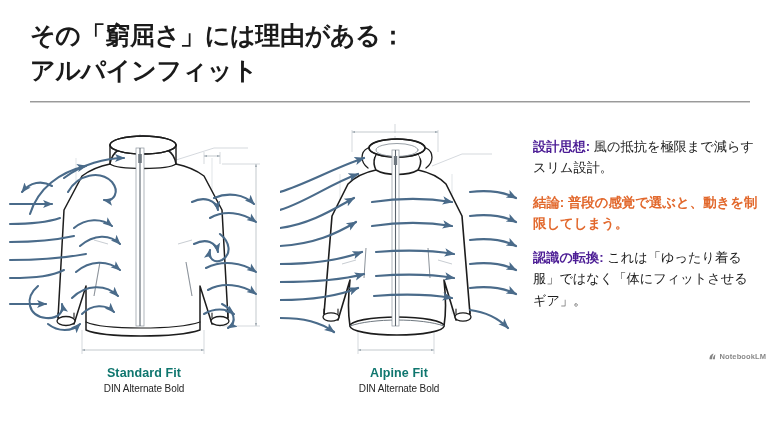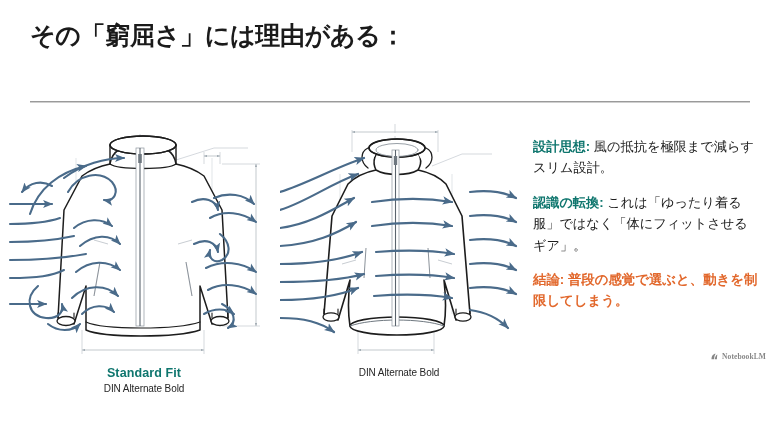--- a/index.html
+++ b/index.html
@@ -77,55 +77,55 @@
   }
   .para {
     font-size: 13.2px;
     line-height: 1.62;
     color: #1d1d1d;
     margin-bottom: 13px;
     text-align: left;
   }
   .para:last-child { margin-bottom: 0; }
   .lbl-blue {
-    color: #0f766e;
+    color: #4c1d95;
     font-weight: 700;
   }
   .para-accent {
     color: #e2682c;
     font-weight: 700;
     font-size: 13.4px;
     line-height: 1.58;
   }
   .para-accent .lbl-accent { color: #e2682c; font-weight: 700; }
 
   
   #watermark {
     position: absolute;
     right: 14px; bottom: 9px;
     display: flex;
     align-items: center;
     gap: 3px;
     opacity: 0.62;
-    font-family: Liberation Serif, serif;
   }
   #watermark .wm-text {
     font-size: 7.5px;
     font-weight: 600;
     color: #3c3c3c;
     letter-spacing: 0.1px;
   }
 </style>
 </head>
 <body>
 
 <div id="slide">
 
   <div id="title-block">
     <div class="line">その「窮屈さ」には理由がある：</div>
+    <div class="line">アルパインフィット</div>
   </div>
   <div id="title-divider"></div>
 
   <div id="figures">
 
     <div class="fig-wrap" id="fig-standard">
       <svg class="fig-svg" width="272" height="246" viewBox="0 0 272 246">
         <defs>
           <marker id="ah-s" viewBox="0 0 10 10" refX="8.5" refY="5" markerWidth="5" markerHeight="5" orient="auto-start-reverse">
             <path d="M0,1.2 L9.5,5 L0,8.8 L2.2,5 Z" fill="#4a6b8a"></path>
@@ -344,38 +344,39 @@
           <path d="M0,182 C 36,182 58,178 78,170" marker-end="url(#ah-a)"></path>
           <path d="M94,178 C 120,176 148,176 172,180" marker-end="url(#ah-a)"></path>
           <path d="M190,170 C 208,168 224,170 236,176" marker-end="url(#ah-a)"></path>
 
           <path d="M0,200 C 24,200 40,204 54,214" marker-end="url(#ah-a)"></path>
           <path d="M190,192 C 206,194 218,200 228,210" marker-end="url(#ah-a)"></path>
         </g>
       </svg>
 
       <div class="caption" id="cap-alpine">
+        <div class="cap-main">Alpine Fit</div>
         <div class="cap-sub">DIN Alternate Bold</div>
       </div>
     </div>
 
   </div>
 
   <div id="text-panel">
 
     <p class="para">
       <span class="lbl-blue">設計思想:</span><span> 風の抵抗を極限まで減らすスリム設計。</span>
     </p>
 
+    <p class="para para-accent">
+      <span class="lbl-accent">結論:</span><span> 普段の感覚で選ぶと、動きを制限してしまう。</span>
+    </p>
+
     <p class="para">
       <span class="lbl-blue">認識の転換:</span><span> これは「ゆったり着る服」ではなく「体にフィットさせるギア」。</span>
-    </p>
-
-    <p class="para para-accent">
-      <span class="lbl-accent">結論:</span><span> 普段の感覚で選ぶと、動きを制限してしまう。</span>
     </p>
 
   </div>
 
   <div id="watermark">
     <svg width="9" height="9" viewBox="0 0 12 12">
       <path d="M2,9.6 C2,5.4 4.2,2.4 7.6,2.4 C6.2,4.2 5.6,6.4 5.6,9.6 Z" fill="#3c3c3c"></path>
       <path d="M6.6,9.6 C6.6,6.6 7.6,4.4 9.8,3.2 C9.4,5.6 9.2,7.4 9.2,9.6 Z" fill="#3c3c3c"></path>
     </svg>
     <span class="wm-text">NotebookLM</span>

